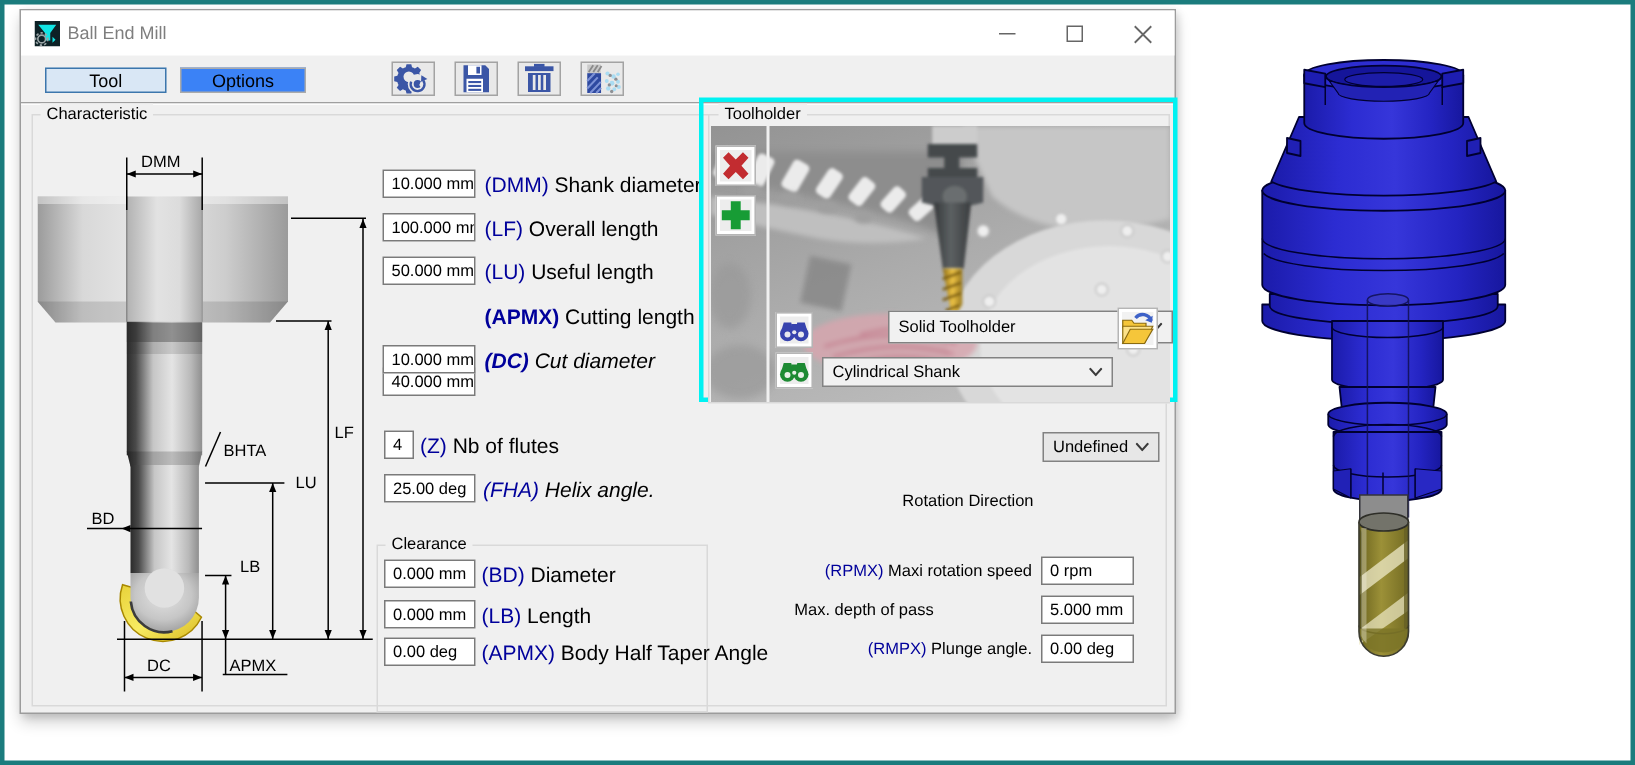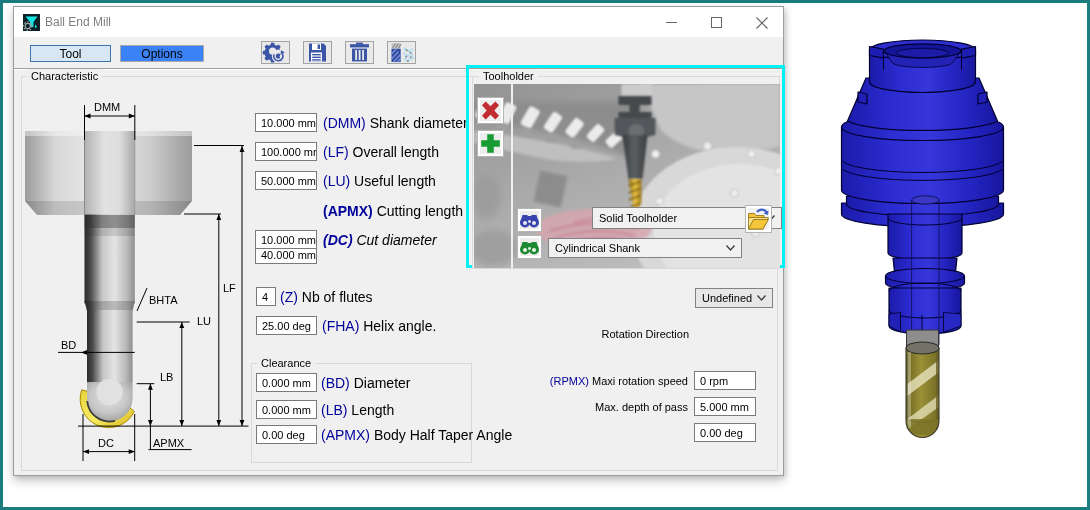--- a/index.html
+++ b/index.html
@@ -135,23 +135,23 @@
   <div class="fld" style="left:241px;top:164px;width:62px;">50.000 mm</div>
   <div class="lbl" style="left:309px;top:164px;"><span class="nv">(LU)</span> Useful length</div>
   <div class="fld" style="left:241px;top:194px;width:62px;margin-top:44px;">40.000 mm</div>
   <div class="lbl" style="left:309px;top:194px;"><span class="nv"><b>(APMX)</b></span> Cutting length</div>
   <div class="fld" style="left:241px;top:223px;width:62px;">10.000 mm</div>
   <div class="lbl" style="left:309px;top:223px;font-style:italic;"><span class="nv"><b>(DC)</b></span> Cut diameter</div>
 
   <div class="fld" style="left:242px;top:280px;width:20px;">4</div>
   <div class="lbl" style="left:266px;top:280px;"><span class="nv">(Z)</span> Nb of flutes</div>
   <div class="fld" style="left:242px;top:309px;width:61px;">25.00 deg</div>
-  <div class="lbl" style="left:308px;top:309px;"><span class="nv">(FHA)</span> Helix angle.</div>
-
-  <div class="grp" style="left:237px;top:356px;width:221px;height:100px;">
+  <div class="lbl" style="left:308px;top:309px;font-style:italic;"><span class="nv">(FHA)</span> Helix angle.</div>
+
+  <div class="grp" style="left:237px;top:356px;width:221px;height:112px;">
       <span>Clearance</span>
     </div>
   <div class="fld" style="left:242px;top:366px;width:61px;">0.000 mm</div>
   <div class="lbl" style="left:307px;top:366px;"><span class="nv">(BD)</span> Diameter</div>
   <div class="fld" style="left:242px;top:393px;width:61px;">0.000 mm</div>
   <div class="lbl" style="left:307px;top:393px;"><span class="nv">(LB)</span> Length</div>
   <div class="fld" style="left:242px;top:418px;width:61px;">0.00 deg</div>
   <div class="lbl" style="left:307px;top:418px;"><span class="nv">(APMX)</span> Body Half Taper Angle</div>
 
   <div style="position:absolute;left:451.5px;top:57.5px;width:319.5px;height:203px;border:3px solid #00f2f2;"></div>
@@ -305,22 +305,23 @@
     </svg>
   </div>
 
   <div class="rlbl" style="left:500px;top:281px;width:175px;margin-top:36px;">Rotation Direction</div>
   <div class="dd" style="left:681px;top:281px;width:78px;height:20px;line-height:18px;background:#e7e7e7;">Undefined<svg class="chev" viewBox="0 0 9 6">
         <path d="M0.5 0.5 L4.5 5 L8.5 0.5" fill="none" stroke="#3c3c3c" stroke-width="1.3"></path>
       </svg></div>
 
   <div class="rlbl" style="left:450px;top:364px;width:224px;"><span class="nv">(RPMX)</span> Maxi rotation speed</div>
   <div class="fld" style="left:680px;top:364px;width:62px;">0 rpm</div>
-  <div class="rlbl" style="left:450px;top:390px;width:224px;">Max. depth of pass</div>
+  <div class="rlbl" style="left:450px;top:390px;width:224px;text-align:center;">Max. depth of pass</div>
   <div class="fld" style="left:680px;top:390px;width:62px;">5.000 mm</div>
+  <div class="rlbl" style="left:450px;top:416px;width:224px;"><span class="nv">(RMPX)</span> Plunge angle.</div>
   <div class="fld" style="left:680px;top:416px;width:62px;">0.00 deg</div>
 
   <div id="diagram" style="position:absolute;left:11px;top:89px;width:236px;height:373px;">
   <svg width="236" height="373" viewBox="24 95 236 373" font-family="&quot;Liberation Sans&quot;,sans-serif" font-size="11">
     <defs>
       <linearGradient id="holdG" x1="0" y1="0" x2="1" y2="0">
         <stop offset="0" stop-color="#9b9b9b"></stop>
             <stop offset="0.18" stop-color="#d8d8d8"></stop>
         <stop offset="0.45" stop-color="#e9e9e9"></stop>
             <stop offset="0.75" stop-color="#cdcdcd"></stop>

